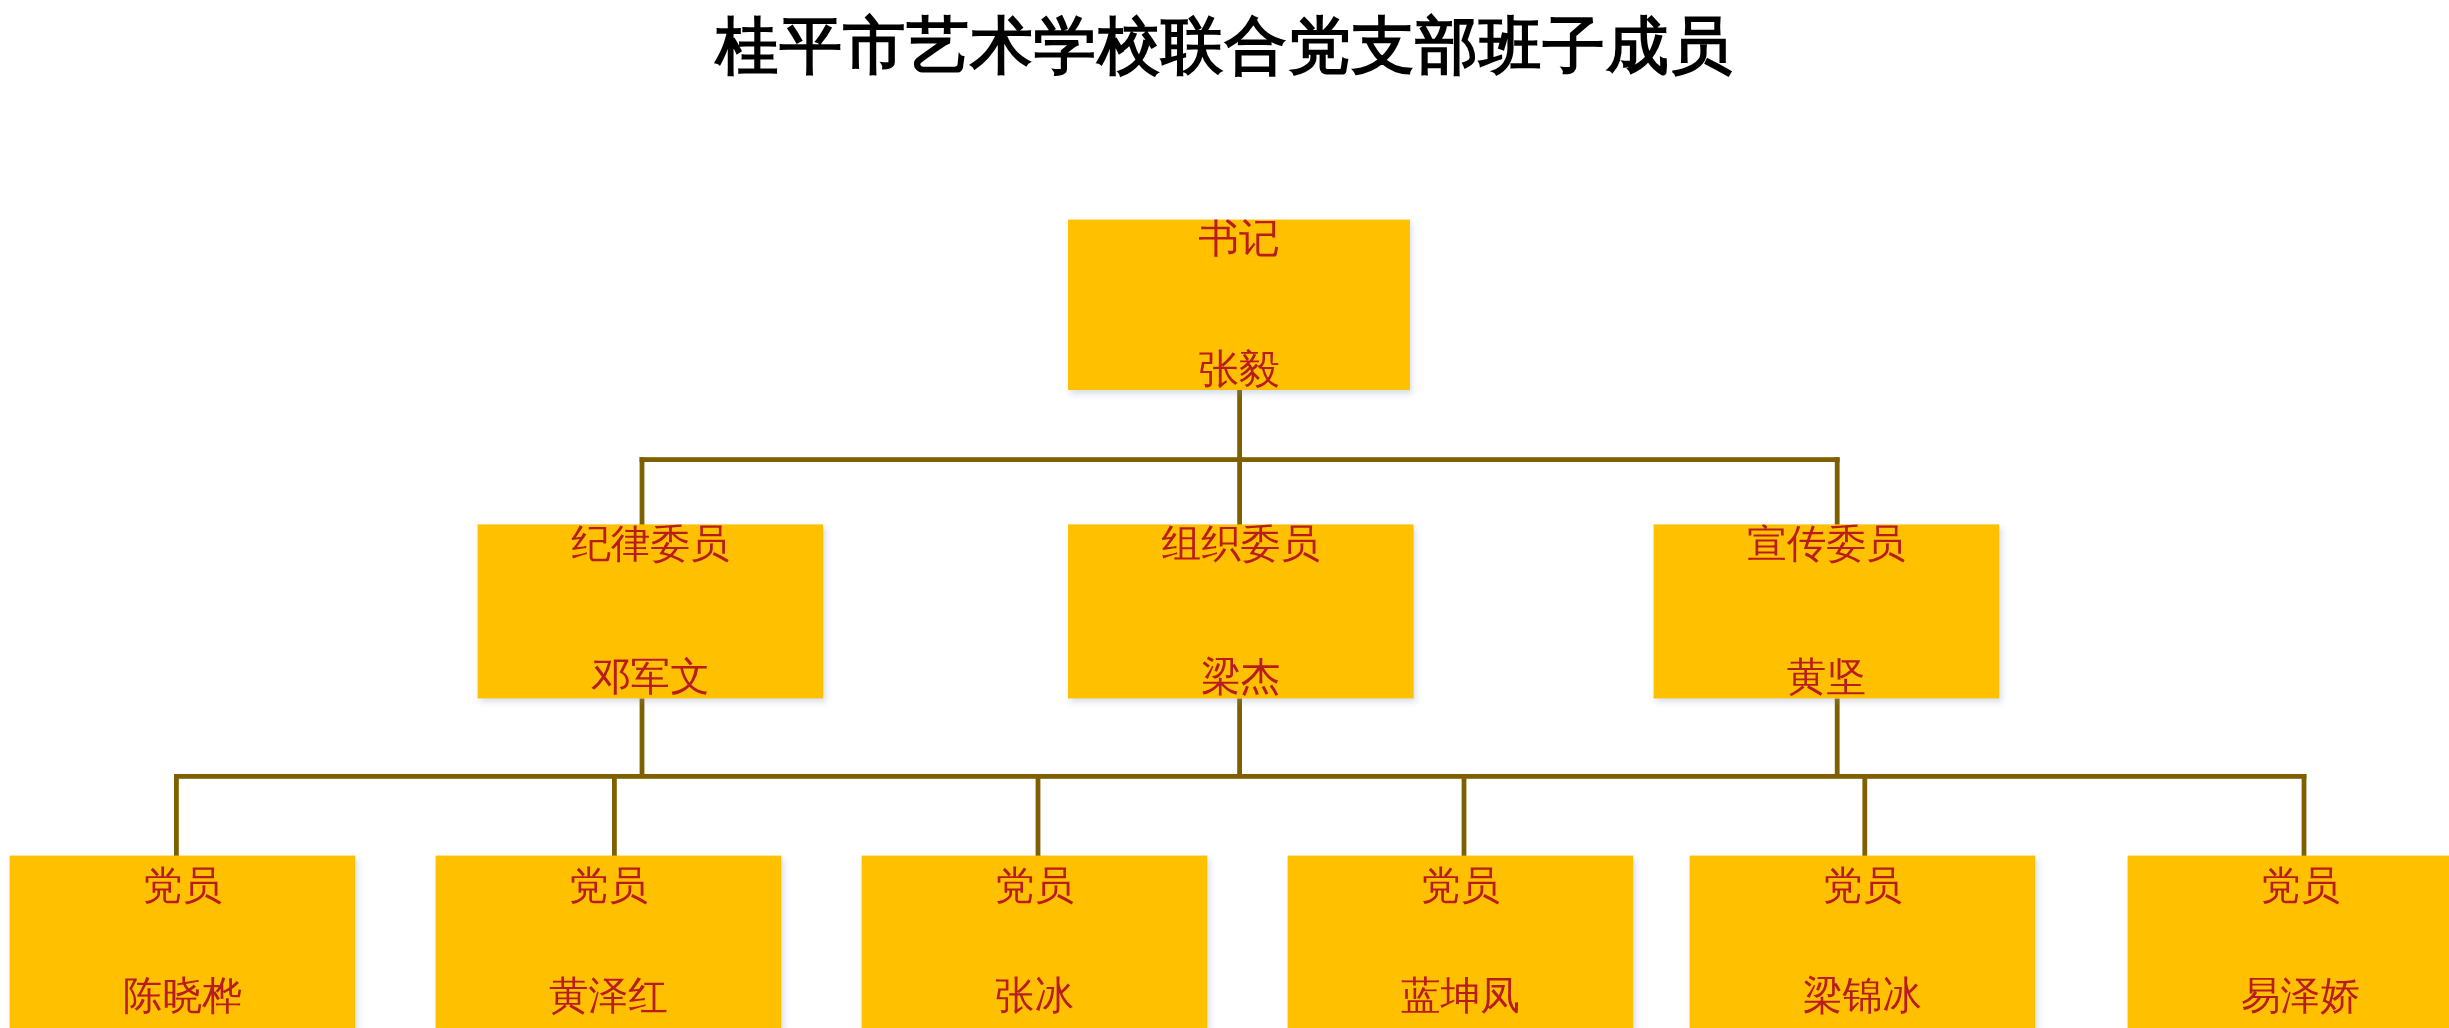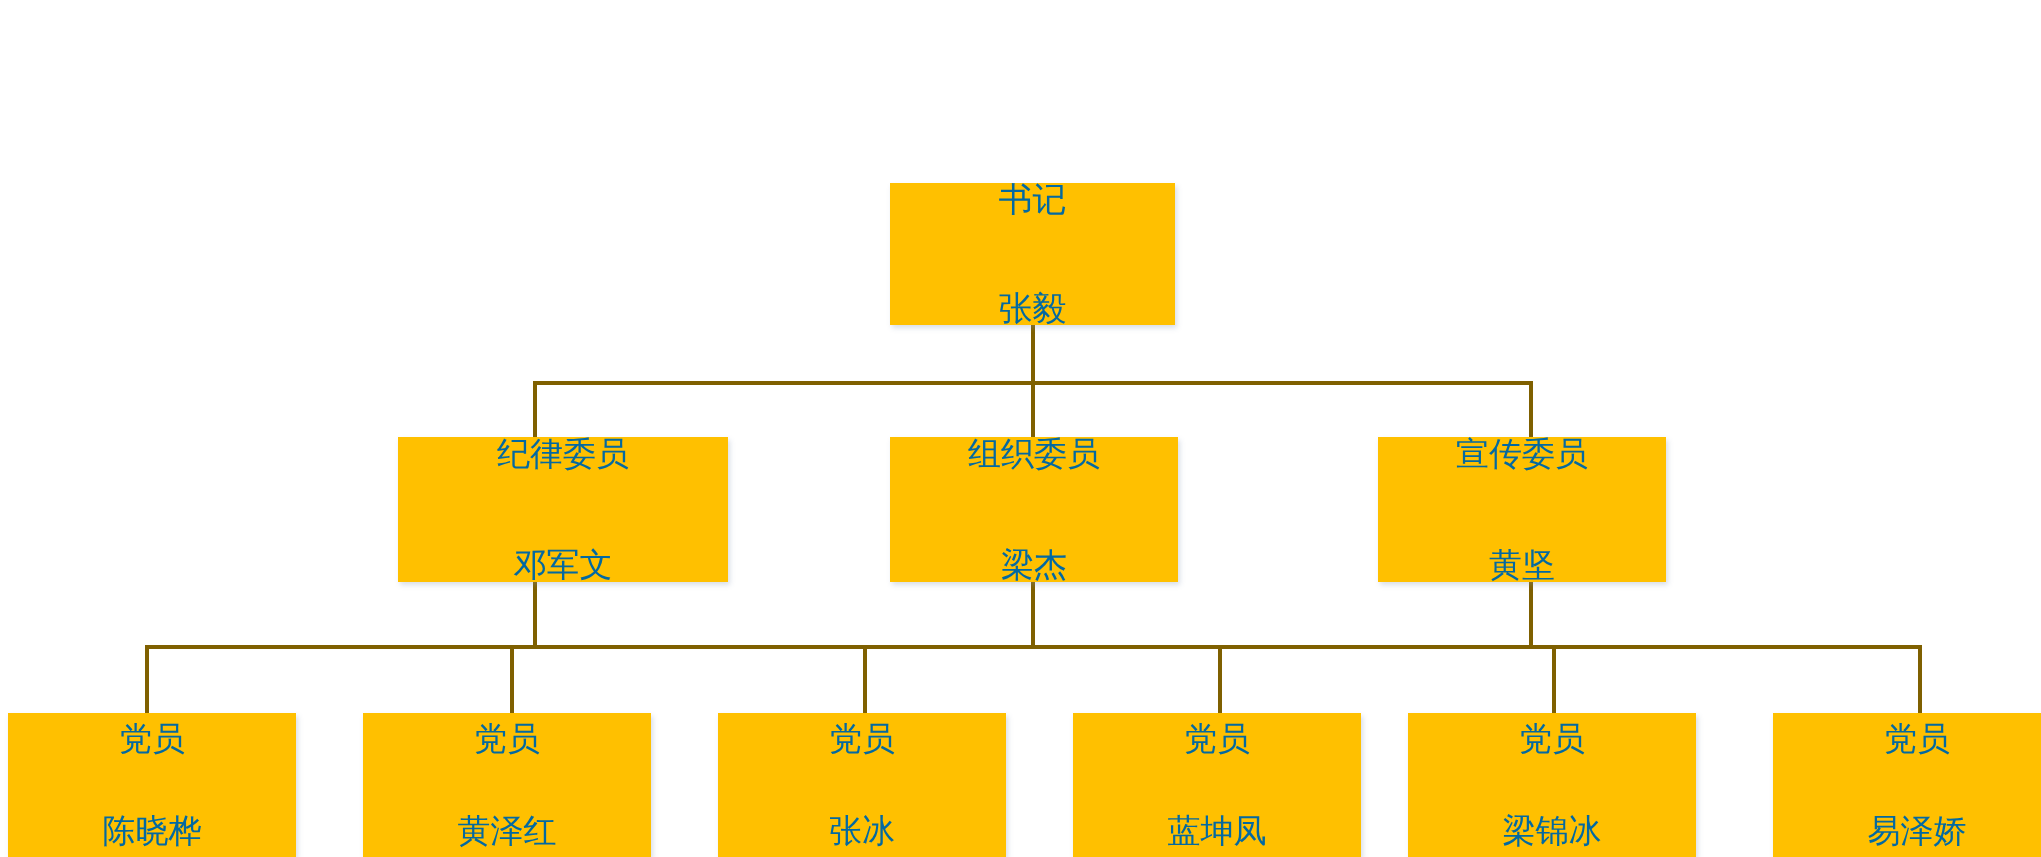--- a/index.html
+++ b/index.html
@@ -46,21 +46,21 @@
   
   .node {
     position: absolute;
     background: #ffc000;
     box-shadow: 2px 3px 5px rgba(130, 150, 180, 0.30);
     box-sizing: border-box;
     display: flex;
     flex-direction: column;
     align-items: center;
     justify-content: center;
-    color: #0369a1;
+    color: #b91c1c;
     overflow: hidden;
   }
   .node .role {
     font-size: 33px;
     line-height: 1.1;
     white-space: nowrap;
   }
   .node .person {
     font-size: 33px;
     line-height: 1.1;
@@ -71,20 +71,21 @@
   .node.level-1 .person { font-size: 34px; }
   .node.level-1 .role { margin-bottom: 36px; }
   .node.level-2 .role { margin-bottom: 38px; }
   .node.level-3 .role { margin-bottom: 20px; }
 </style>
 </head>
 <body>
 
 <div id="canvas">
 
+  <div class="chart-title">桂平市艺术学校联合党支部班子成员</div>
 
   <div class="conn conn-v" style="left:1031px; top:325px; height:58px;"></div>
 
   <div class="conn conn-h" style="left:533px; top:381px; width:1000px;"></div>
 
   <div class="conn conn-v" style="left:533px; top:381px; height:58px;"></div>
   <div class="conn conn-v" style="left:1031px; top:381px; height:58px;"></div>
   <div class="conn conn-v" style="left:1529px; top:381px; height:58px;"></div>
 
   <div class="conn conn-v" style="left:533px; top:582px; height:65px;"></div>
@@ -98,21 +99,21 @@
   <div class="conn conn-v" style="left:863px; top:645px; height:70px;"></div>
   <div class="conn conn-v" style="left:1218px; top:645px; height:70px;"></div>
   <div class="conn conn-v" style="left:1552px; top:645px; height:70px;"></div>
   <div class="conn conn-v" style="left:1918px; top:645px; height:70px;"></div>
 
   <div class="node level-1" style="left:890px; top:183px; width:285px; height:142px;">
     <span class="role">书记</span>
     <span class="person">张毅</span>
   </div>
 
-  <div class="node level-2" style="left:398px; top:437px; width:330px; height:145px;">
+  <div class="node level-2" style="left:398px; top:437px; width:288px; height:145px;">
     <span class="role">纪律委员</span>
     <span class="person">邓军文</span>
   </div>
 
   <div class="node level-2" style="left:890px; top:437px; width:288px; height:145px;">
     <span class="role">组织委员</span>
     <span class="person">梁杰</span>
   </div>
 
   <div class="node level-2" style="left:1378px; top:437px; width:288px; height:145px;align-items:center;">

